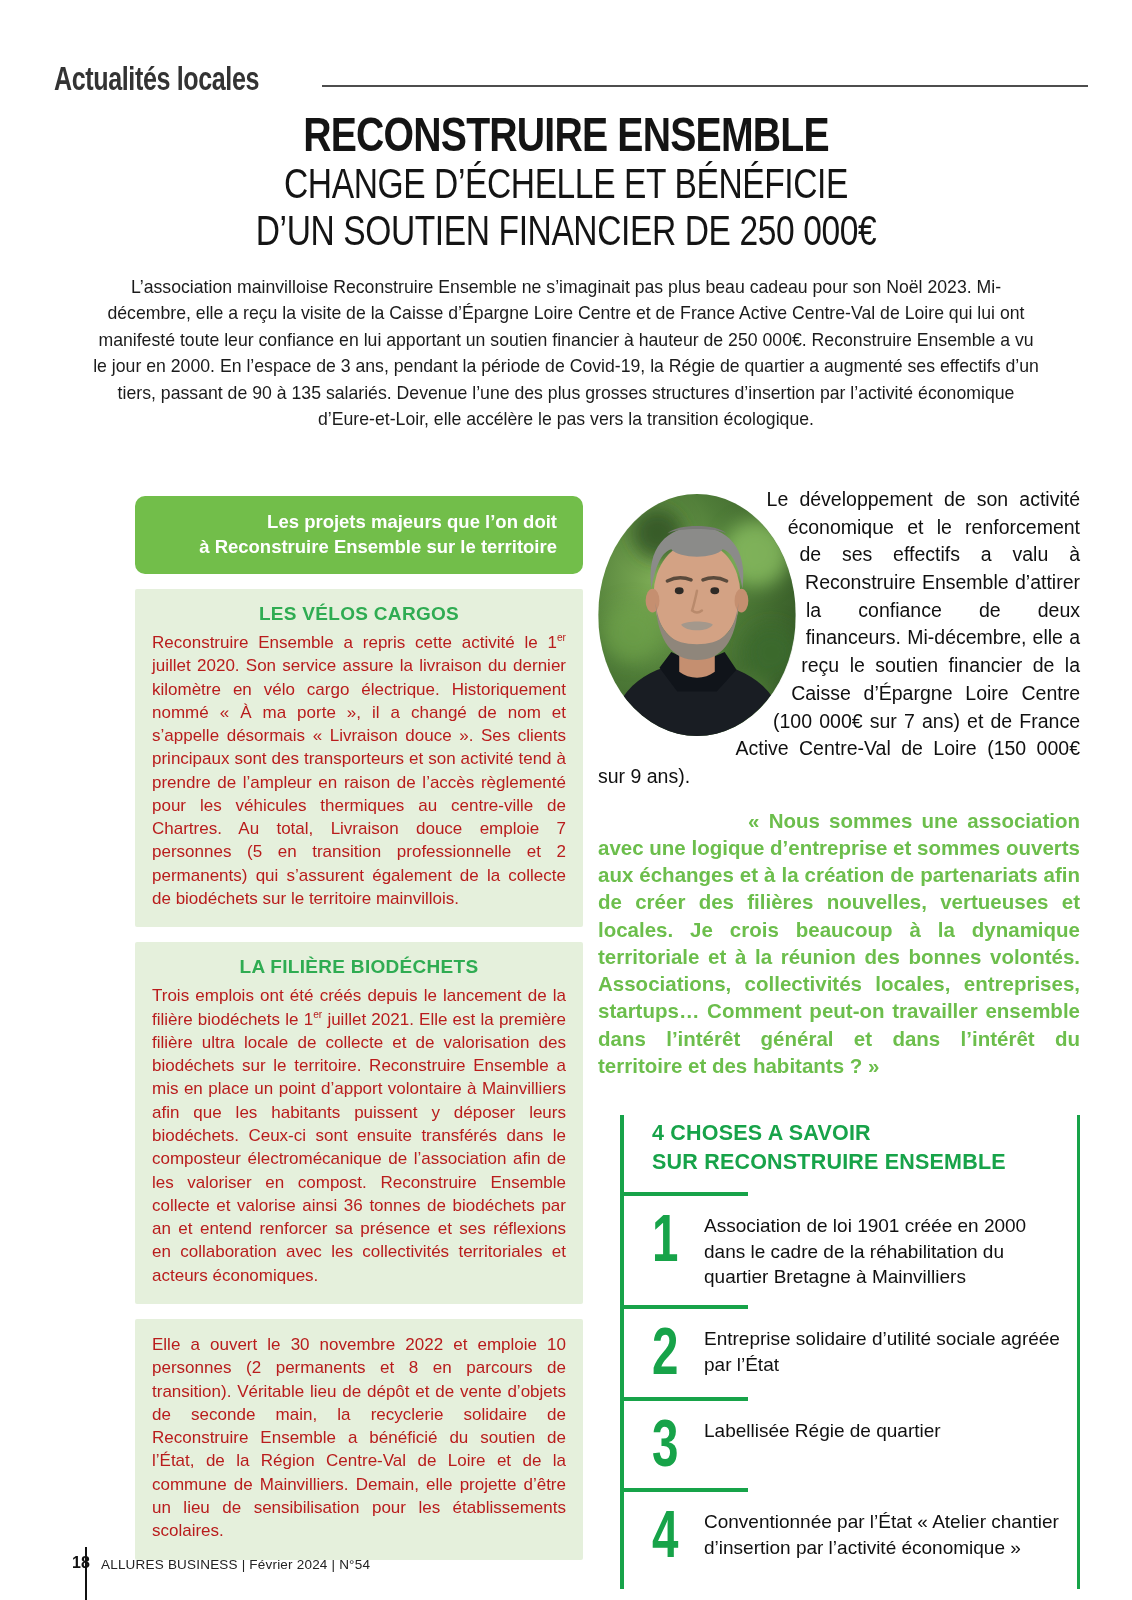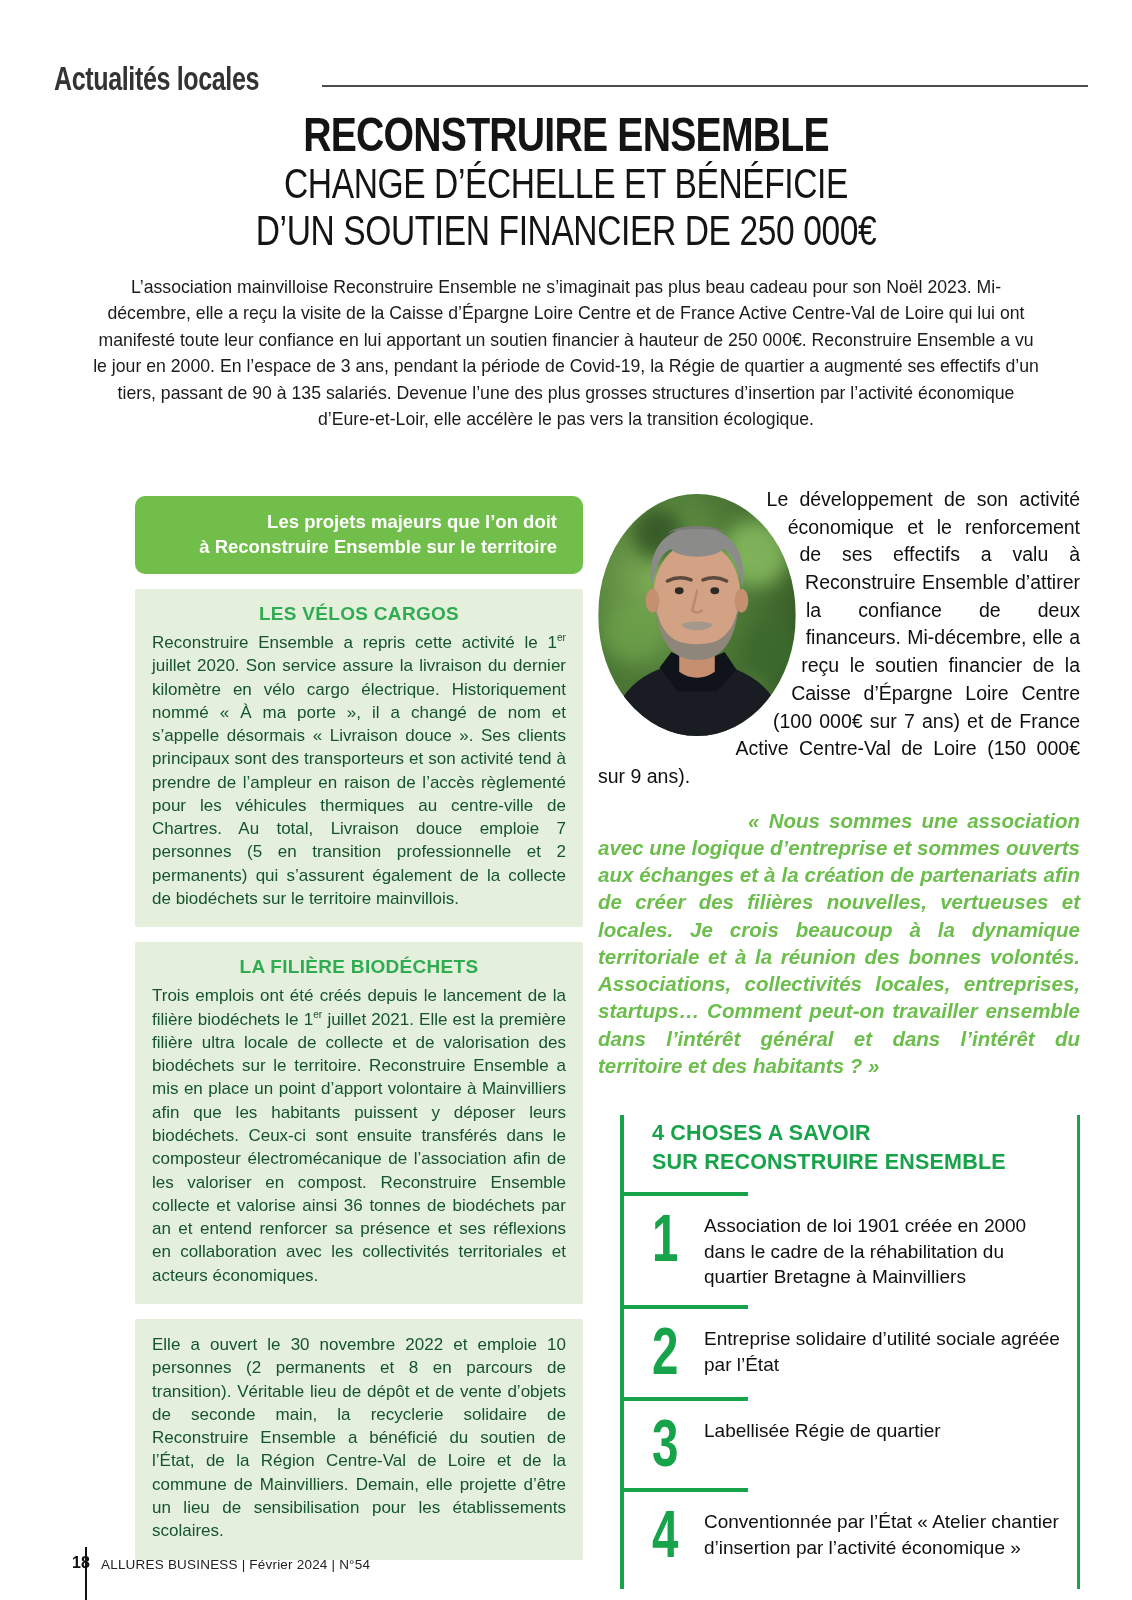--- a/index.html
+++ b/index.html
@@ -33,34 +33,34 @@
   .left-col { position:absolute; left:135px; top:480px; width:448px; }
   .green-banner {
     background:#72BE4A; border-radius:10px; padding:14px 26px;
     text-align:right; color:#ffffff; font-weight:bold; font-size:18.5px; line-height:1.35;
   }
   .light-box { background:#E5F0DC; border-radius:2px; padding:14px 17px 17px; margin-top:15px; }
   .light-box h3 {
     text-align:center; color:#2FAC52; font-size:19px; font-weight:bold;
     margin-bottom:6px; letter-spacing:0.3px;
   }
-  .light-box p { text-align:justify; font-size:17px; line-height:1.37; color:#14532d; }
+  .light-box p { text-align:justify; font-size:17px; line-height:1.37; color:#b91c1c; }
   .light-box sup { font-size:0.6em; }
 
   
   .right-col { position:absolute; left:598px; top:470px; width:482px; }
   .photo-wrap {
     float:left; width:198px; height:242px; margin:8px 10px 6px 0;
     shape-outside:ellipse(50% 50% at 50% 50%);
   }
   .photo-wrap svg { display:block; width:100%; height:100%; }
   .lead { text-align:justify; font-size:19.5px; line-height:1.42; color:#101010; }
   .quote {
     clear:both; padding-top:16px;
-    color:#6CBE4C; font-weight:bold; font-style:italic;
+    color:#6CBE4C; font-weight:bold; 
     font-size:20.5px; line-height:1.33; text-align:justify; text-indent:150px;
   }
   .attribution { text-align:right; margin-top:8px; line-height:1.3; }
   .attr-name { font-weight:bold; font-size:19.5px; color:#101010; }
   .attr-role { font-weight:bold; font-style:italic; font-size:19px; color:#101010; }
 
   
   .facts {
     margin-top:36px; margin-left:22px;
     border-left:4px solid #17A349; border-right:3px solid #17A349;

